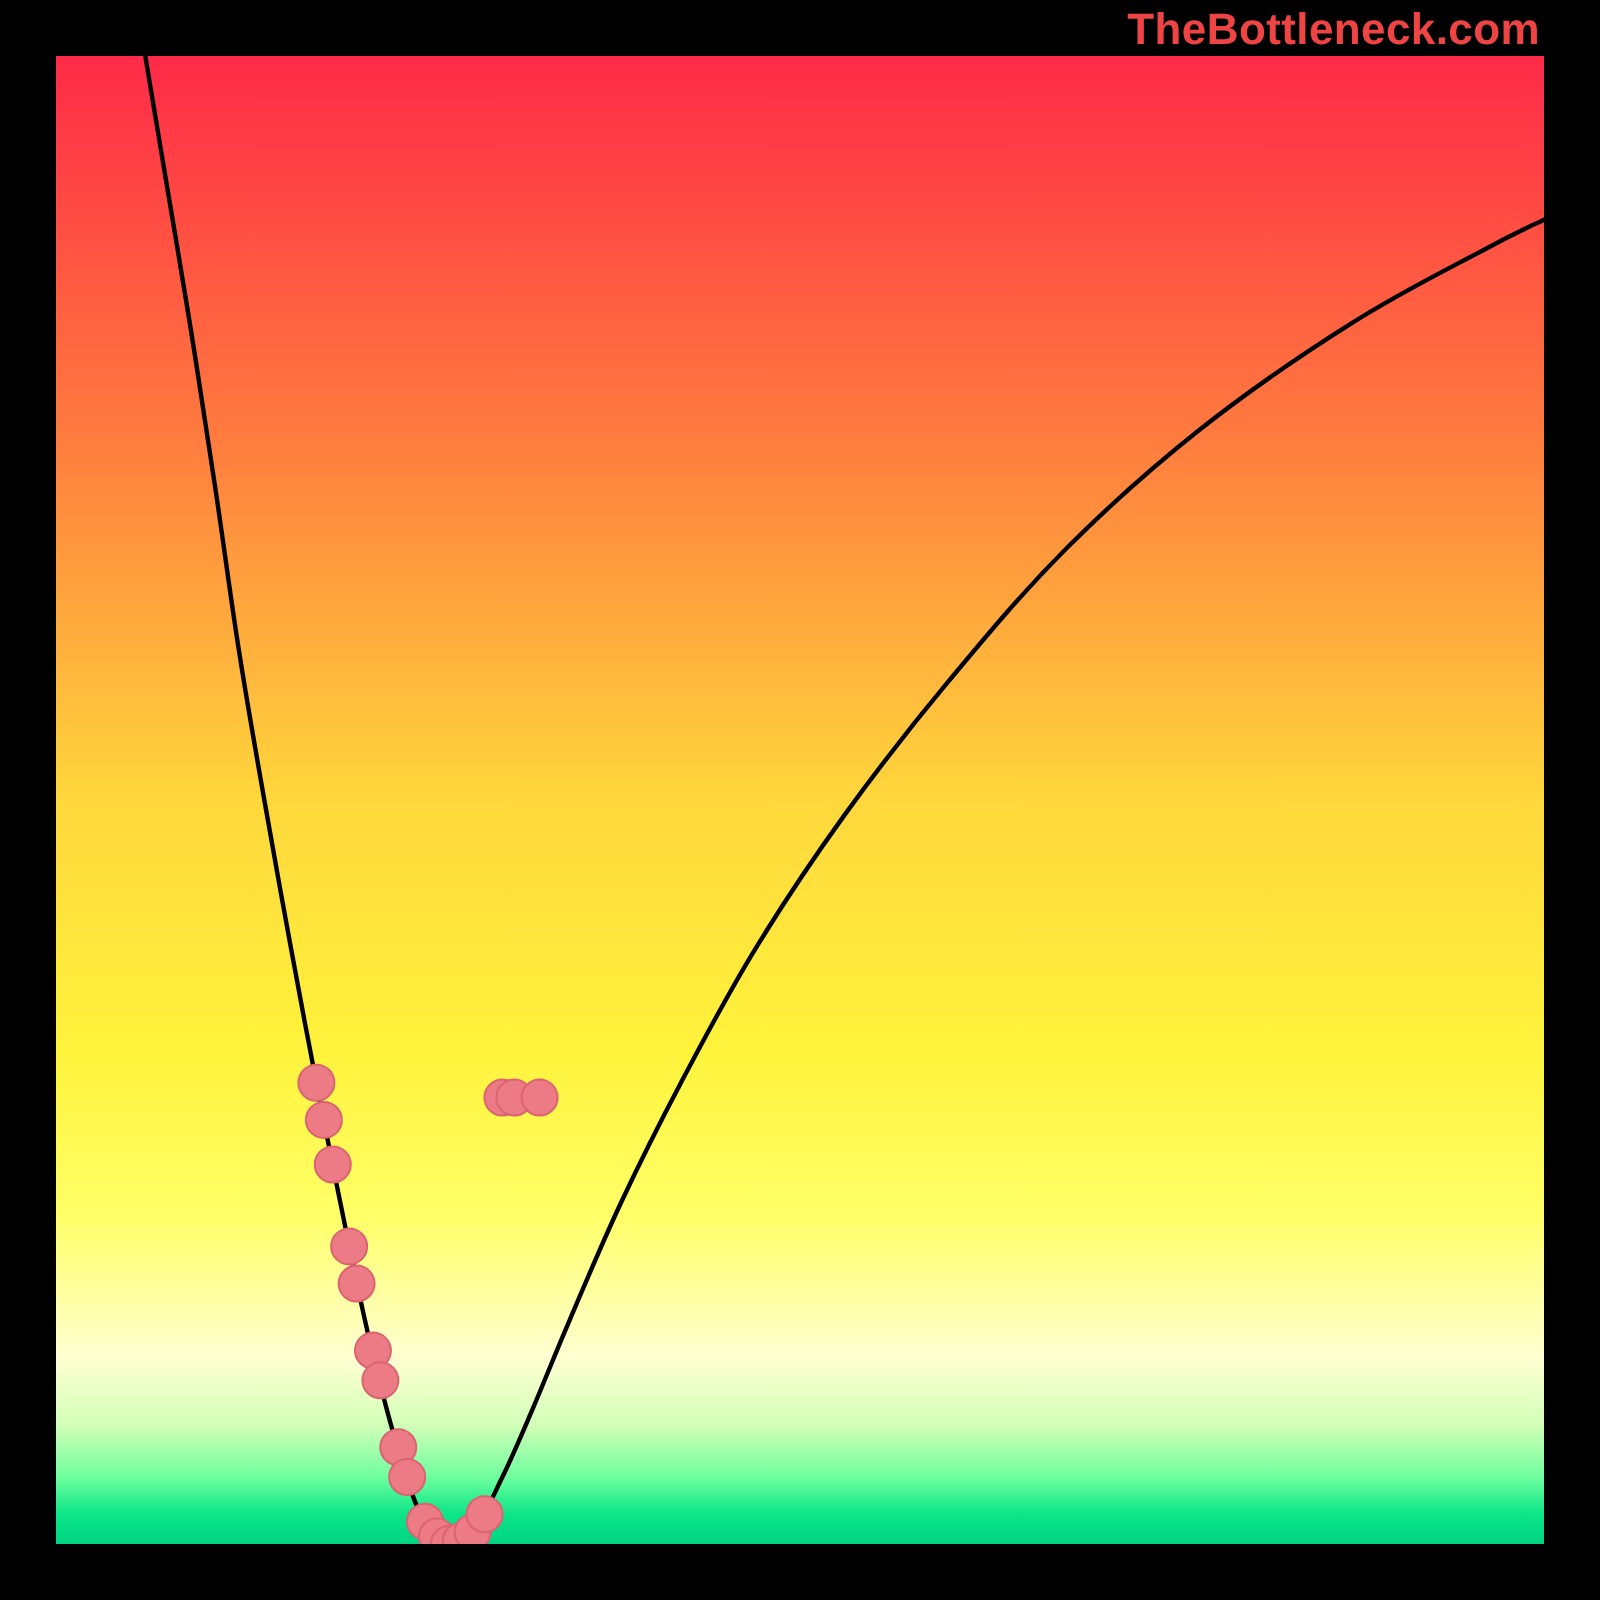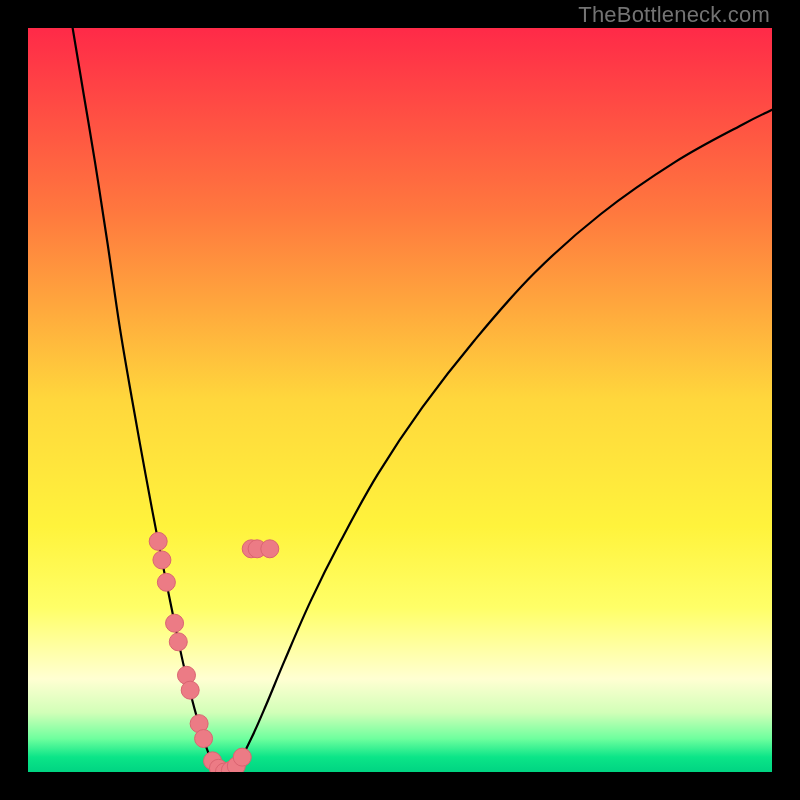--- a/index.html
+++ b/index.html
@@ -27,22 +27,22 @@
   .plot svg {
     display: block;
     width: 744px;
     height: 744px;
   }
   .watermark {
     position: absolute;
     top: 2px;
     right: 30px;
     font-size: 22px;
-    font-weight: 400;
-    color: #737373;
+    font-weight: 700;
+    color: #ef4444;
     letter-spacing: 0.2px;
     user-select: none;
   }
 </style>
 </head>
 <body>
 
 <div class="outer">
   <div class="watermark">TheBottleneck.com</div>
   <div class="plot">

